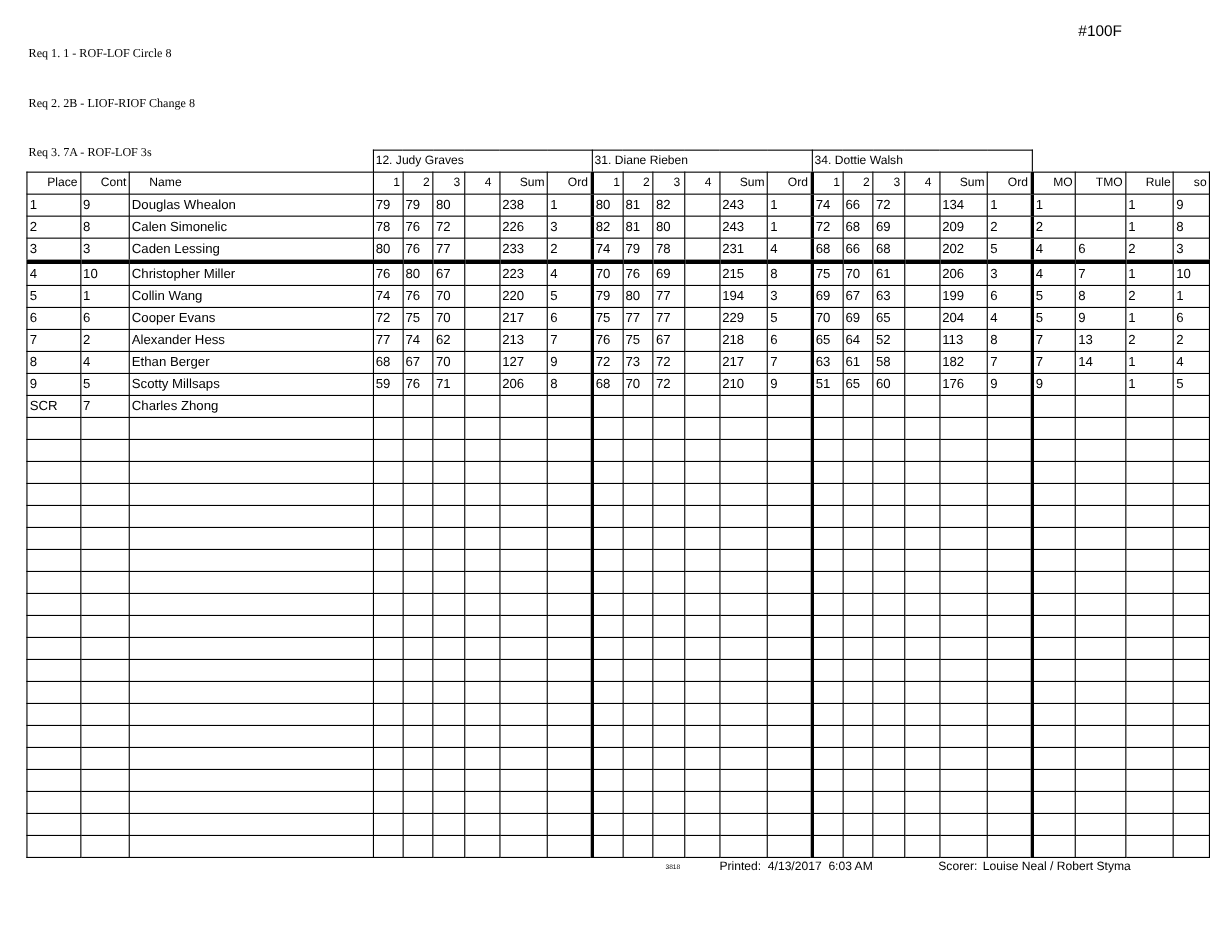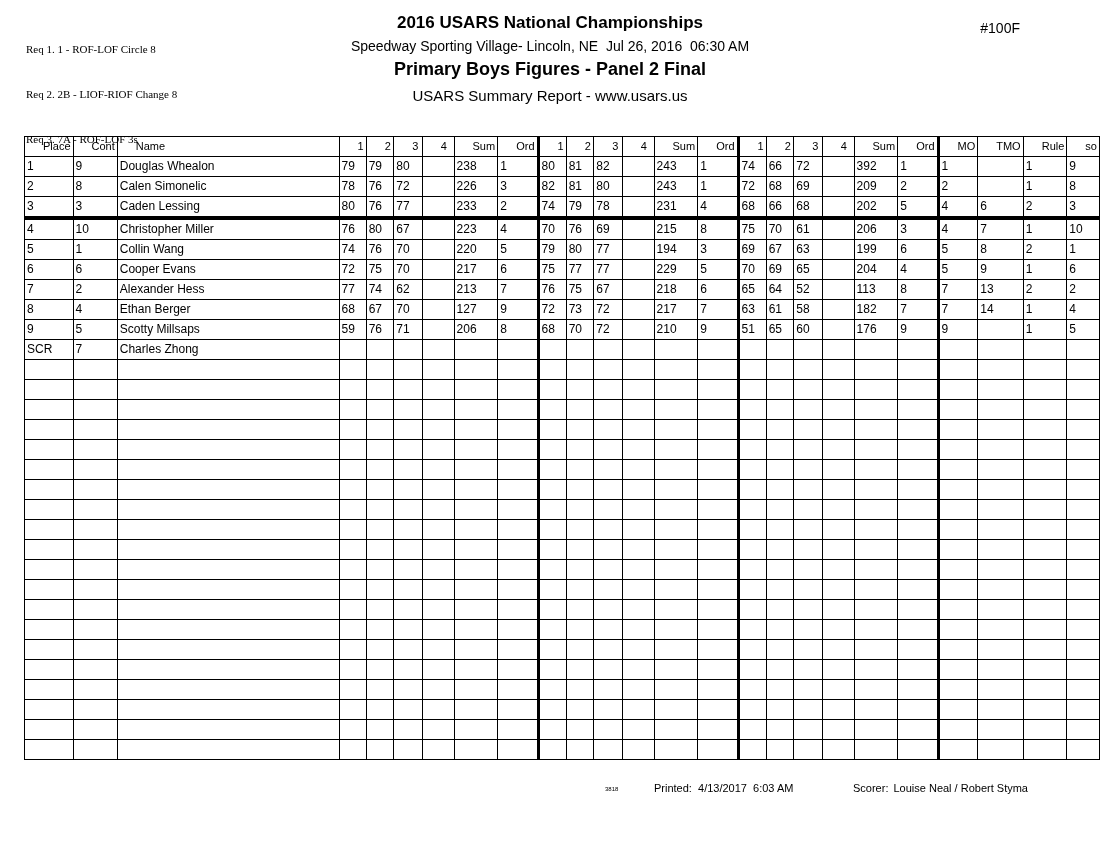--- a/index.html
+++ b/index.html
@@ -47,26 +47,20 @@
 <body>
 
 <div class="page">
 
   <div class="req-block">
     <div>Req 1. 1 - ROF-LOF Circle 8</div>
     <div>Req 2. 2B - LIOF-RIOF Change 8</div>
     <div>Req 3. 7A - ROF-LOF 3s</div>
   </div>
 
-  <div class="title-block">
-    <div class="title">2016 USARS National Championships</div>
-    <div class="venue">Speedway Sporting Village- Lincoln, NE  Jul 26, 2016  06:30 AM</div>
-    <div class="event">Primary Boys Figures - Panel 2 Final</div>
-    <div class="report">USARS Summary Report - www.usars.us</div>
-  </div>
 
   <div class="heat">#100F</div>
 
   <table class="results">
     <colgroup id="cols">
         <col style="width: 33px;">
         <col style="width: 37px;">
         <col style="width: 279px;">
         <col style="width: 27px;">
         <col style="width: 28px;">
@@ -85,20 +79,27 @@
         <col style="width: 29px;">
         <col style="width: 34px;">
         <col style="width: 29px;">
         <col style="width: 33px;">
         <col style="width: 30px;">
         <col style="width: 30px;">
         <col style="width: 30px;">
         <col style="width: 28px;">
       </colgroup>
     <thead id="thead">
+        <tr>
+          <td class="nob" colspan="3"></td>
+          <td class="jbox" colspan="6">12. Judy Graves</td>
+          <td class="jbox" colspan="6">31. Diane Rieben</td>
+          <td class="jbox" colspan="6">34. Dottie Walsh</td>
+          <td class="nob" colspan="4"></td>
+        </tr>
         <tr class="hdr">
           <th>Place</th>
           <th>Cont</th>
           <th>Name</th>
           <th>1</th>
           <th>2</th>
           <th>3</th>
           <th>4</th>
           <th>Sum</th>
           <th class="thickR">Ord</th>
@@ -134,21 +135,21 @@
           <td class="c-score">80</td>
           <td class="c-score">81</td>
           <td class="c-score">82</td>
           <td class="c-score"></td>
           <td class="c-sum">243</td>
           <td class="c-ord thickR">1</td>
           <td class="c-score">74</td>
           <td class="c-score">66</td>
           <td class="c-score">72</td>
           <td class="c-score"></td>
-          <td class="c-sum">392</td>
+          <td class="c-sum">134</td>
           <td class="c-ord thickR">1</td>
           <td class="c-right">1</td>
           <td class="c-right"></td>
           <td class="c-right">1</td>
           <td class="c-right">9</td>
         </tr>
         <tr>
           <td class="c-place bold">2</td>
           <td class="c-cont bold">8</td>
           <td class="c-name bold">Calen Simonelic</td>

